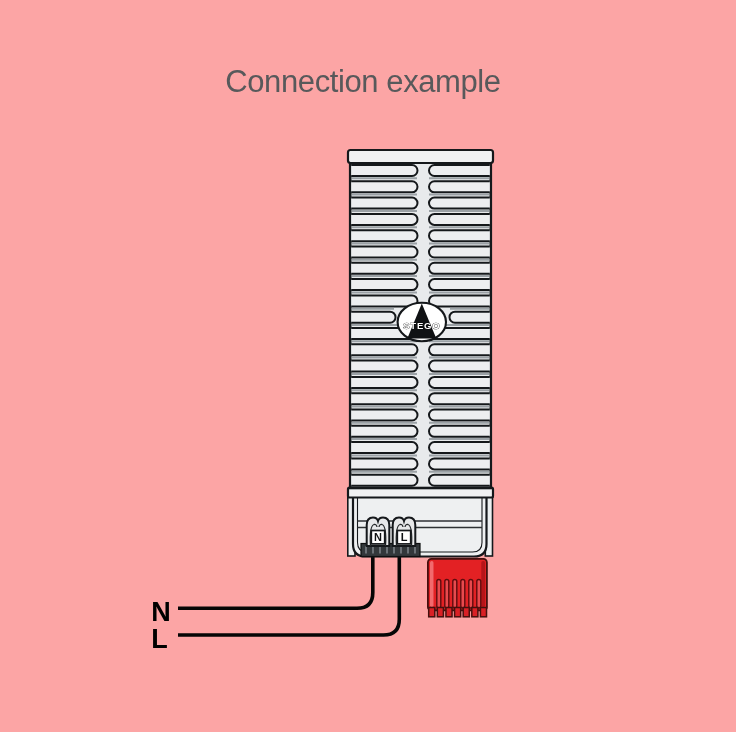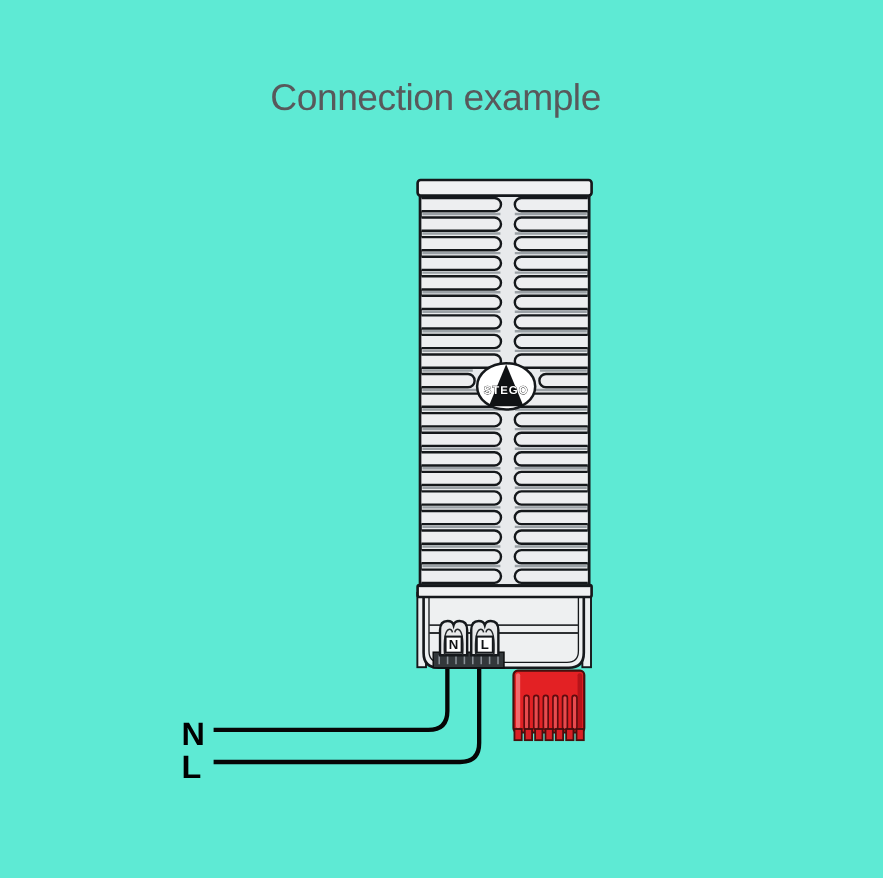--- a/index.html
+++ b/index.html
@@ -1,16 +1,16 @@
 <!DOCTYPE html>
 <html><head>
 <meta charset="utf-8">
 <style>
   html,body{margin:0;padding:0;background:#ffffff;}
-  .stage{position:relative;width:736px;height:732px;background:#5eead4;overflow:hidden;
+  .stage{position:relative;width:736px;height:732px;background:#fca5a5;overflow:hidden;
          font-family:"Liberation Sans",sans-serif;}
   .title{position:absolute;left:0;top:64px;width:726px;margin:0;text-align:center;
          font-size:31px;font-weight:400;letter-spacing:-0.4px;color:#58595b;}
   svg{display:block;position:absolute;left:0;top:0;}
   text{font-family:"Liberation Sans",sans-serif;}
   .wire-label{font-size:27px;font-weight:bold;fill:#000000;}
   .terminal-letter{font-size:11px;font-weight:bold;fill:#101214;}
   .logo-word{font-size:9.5px;font-weight:bold;fill:#ffffff;stroke:#000000;stroke-width:0.55px;
              paint-order:stroke;letter-spacing:0.8px;}
 </style>

